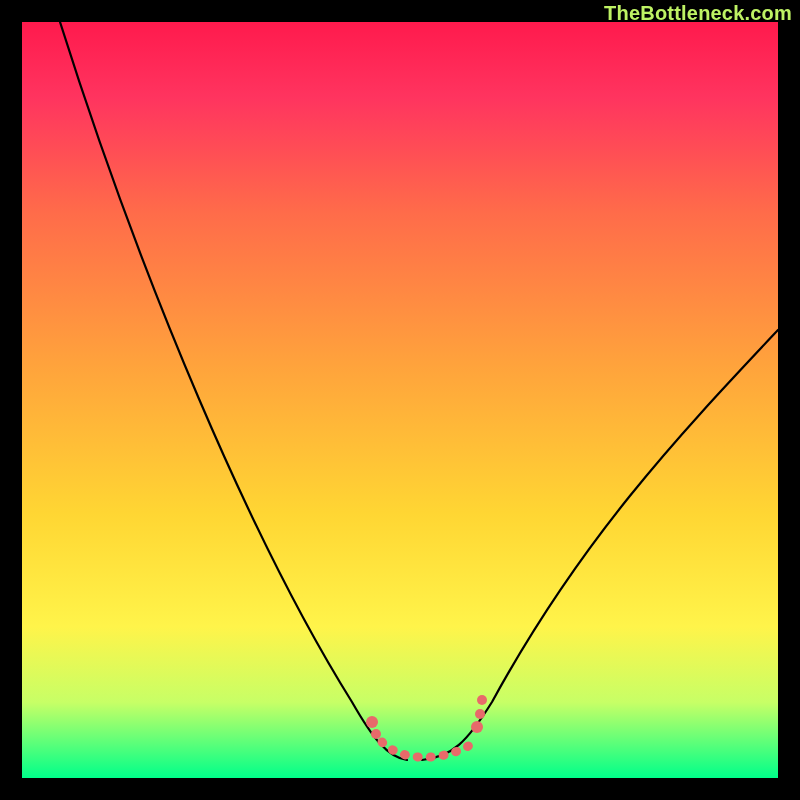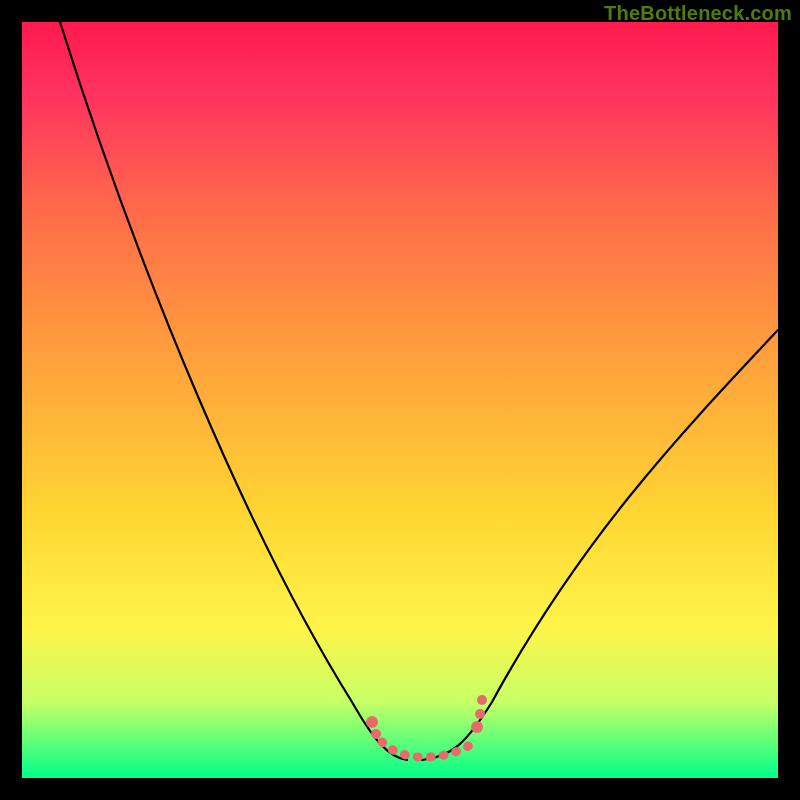--- a/index.html
+++ b/index.html
@@ -24,21 +24,21 @@
       #ffa23c 45%,
       #ffd633 65%,
       #fff44a 80%,
       #c7ff66 90%,
       #00ff8a 100%);
   }
   .watermark {
     position: absolute;
     top: 2px;
     right: 8px;
-    color: #4d7c0f;
+    color: #bef264;
     font-size: 20px;
     font-weight: 600;
     font-family: Arial, sans-serif;
     letter-spacing: 0.2px;
   }
   svg.curves {
     position: absolute;
     left: 0;
     top: 0;
     width: 756px;

